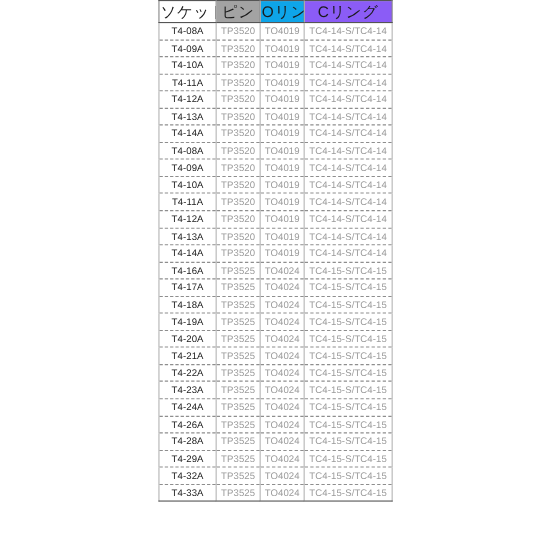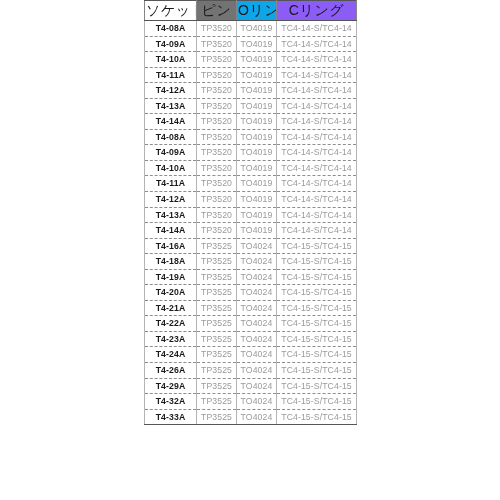--- a/index.html
+++ b/index.html
@@ -43,42 +43,41 @@
     padding: 0 1px;
     letter-spacing: 0.6px;
     border-left: 1px solid #868686;
     border-right: 1px solid #868686;
     border-top: 1px solid #555555;
     border-bottom: 1.4px solid #555555;
     white-space: nowrap;
     overflow: hidden;
   }
   th.th-socket { background: #ffffff; border-left: 1.2px solid #555555; }
-  th.th-pin    { background: #737373; margin-left: 12px; }
+  th.th-pin    { background: #a3a3a3; margin-left: 12px; }
   th.th-oring  { background: #0ea5e9; }
   th.th-cring  { background: #8b5cf6; border-right: 1.2px solid #555555; }
 
   table.parts-table td {
     font-size: 8.7px;
     height: 14.55px;
     line-height: 14.55px;
     padding: 0 2px;
     text-align: center;
     white-space: nowrap;
     overflow: hidden;
     border-bottom: 1px dashed #8e8e8e;
     border-left: 1px solid #b4b4b4;
     border-right: 1px solid #b4b4b4;
     letter-spacing: 0.1px;
   }
   td.c-socket {
     color: #1a1a1a;
     border-left: 1.2px solid #555555;
     border-right: 1px solid #9a9a9a;
-    font-weight: bold;
   }
   td.c-pin   { color: #9a9a9a; }
   td.c-oring { color: #9a9a9a; margin-left: 24px; }
   td.c-cring {
     color: #9a9a9a;
     border-right: 1.2px solid #555555;
     letter-spacing: 0.2px;
   }
 
   table.parts-table tbody tr:last-child td {
@@ -189,20 +188,26 @@
           <td class="c-oring">TO4019</td>
           <td class="c-cring">TC4-14-S/TC4-14</td>
         </tr>
         <tr>
           <td class="c-socket">T4-16A</td>
           <td class="c-pin">TP3525</td>
           <td class="c-oring">TO4024</td>
           <td class="c-cring">TC4-15-S/TC4-15</td>
         </tr>
         <tr>
+          <td class="c-socket">T4-17A</td>
+          <td class="c-pin">TP3525</td>
+          <td class="c-oring">TO4024</td>
+          <td class="c-cring">TC4-15-S/TC4-15</td>
+        </tr>
+        <tr>
           <td class="c-socket">T4-18A</td>
           <td class="c-pin">TP3525</td>
           <td class="c-oring">TO4024</td>
           <td class="c-cring">TC4-15-S/TC4-15</td>
         </tr>
         <tr>
           <td class="c-socket">T4-19A</td>
           <td class="c-pin">TP3525</td>
           <td class="c-oring">TO4024</td>
           <td class="c-cring">TC4-15-S/TC4-15</td>
@@ -232,20 +237,26 @@
           <td class="c-cring">TC4-15-S/TC4-15</td>
         </tr>
         <tr>
           <td class="c-socket">T4-24A</td>
           <td class="c-pin">TP3525</td>
           <td class="c-oring">TO4024</td>
           <td class="c-cring">TC4-15-S/TC4-15</td>
         </tr>
         <tr>
           <td class="c-socket">T4-26A</td>
+          <td class="c-pin">TP3525</td>
+          <td class="c-oring">TO4024</td>
+          <td class="c-cring">TC4-15-S/TC4-15</td>
+        </tr>
+        <tr>
+          <td class="c-socket">T4-28A</td>
           <td class="c-pin">TP3525</td>
           <td class="c-oring">TO4024</td>
           <td class="c-cring">TC4-15-S/TC4-15</td>
         </tr>
         <tr>
           <td class="c-socket">T4-29A</td>
           <td class="c-pin">TP3525</td>
           <td class="c-oring">TO4024</td>
           <td class="c-cring">TC4-15-S/TC4-15</td>
         </tr>

